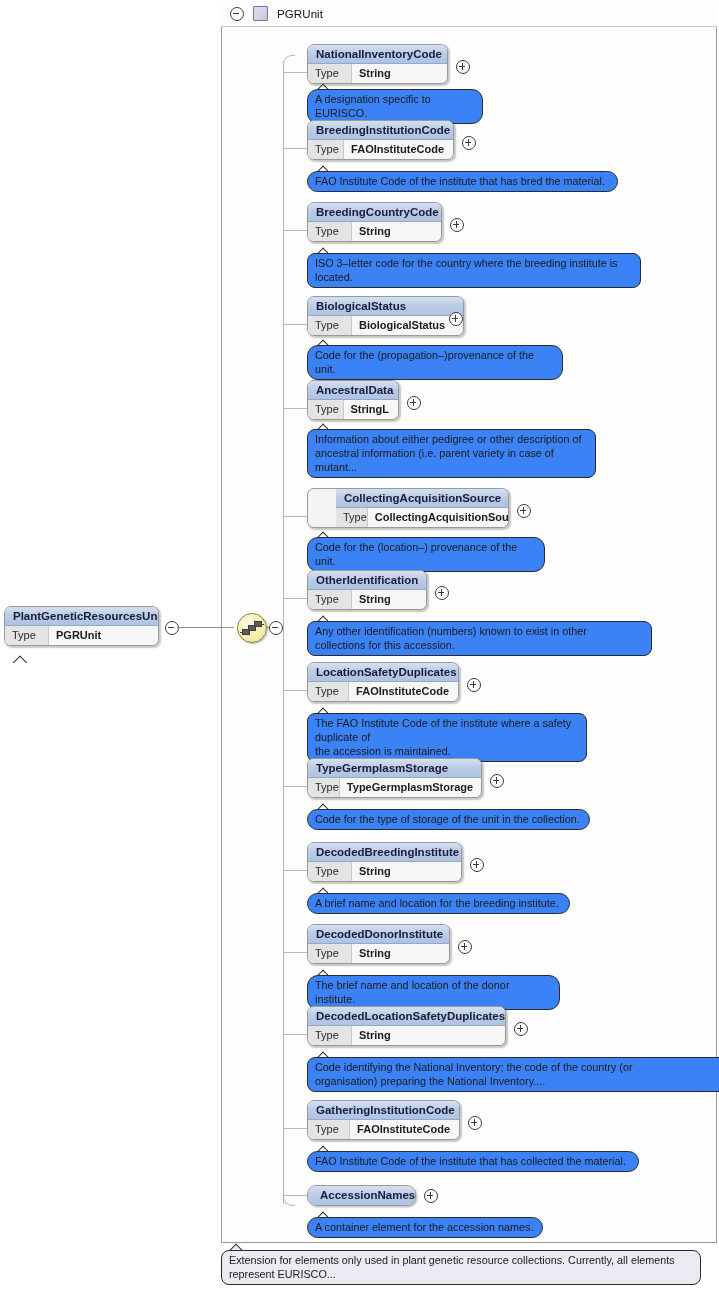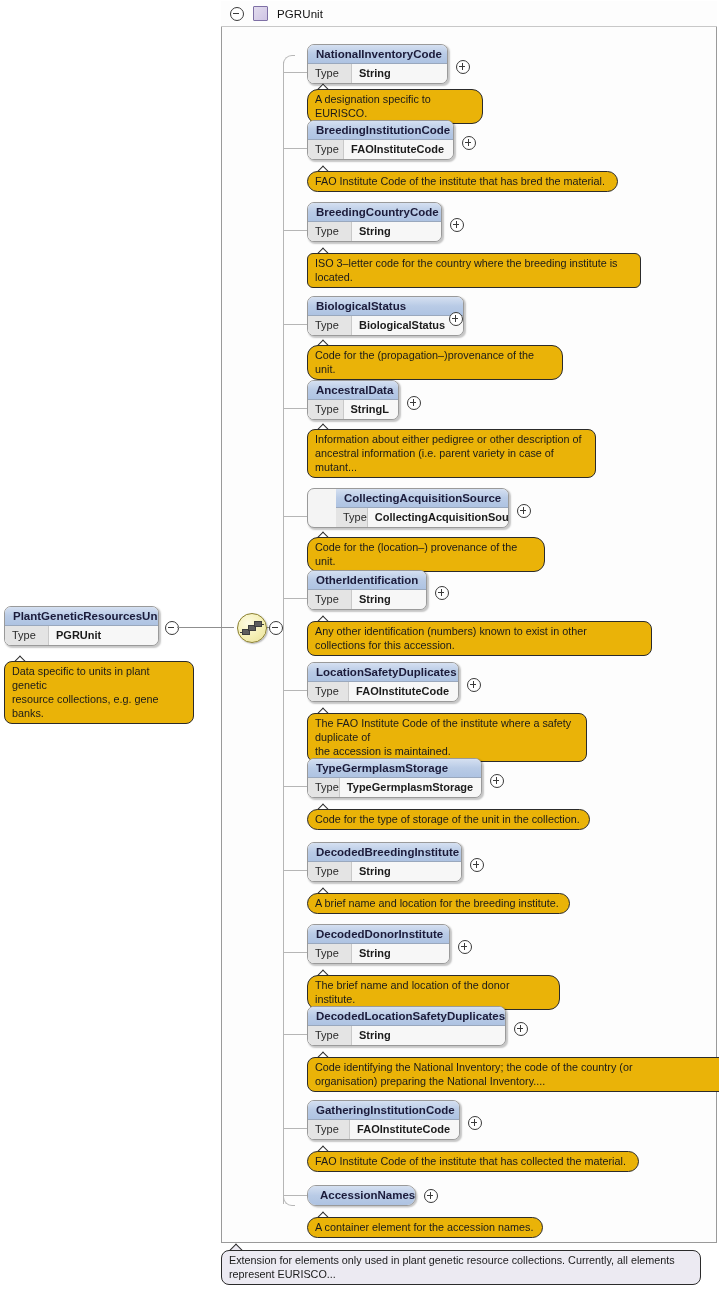--- a/index.html
+++ b/index.html
@@ -174,21 +174,21 @@
   }
 
   .node-toggle {
     position: absolute;
   }
 
   
   .balloon {
     position: absolute;
     border: 1px solid #2b2b2b;
-    background: #eab308;
+    background: #3b82f6;
     box-sizing: border-box;
     font-size: 10.8px;
     color: #1a1a1a;
     line-height: 14px;
     padding: 2px 7px 3px 7px;
     white-space: pre-line;
   }
   .balloon.single {
     border-radius: 11px;
   }
@@ -256,22 +256,20 @@
   <div class="node" id="root-node" style="left:4px; top:606px; width:155px;">
     <div class="node-title">PlantGeneticResourcesUnit</div>
     <div class="node-type">
       <span class="lbl">Type</span>
       <span class="val">PGRUnit</span>
     </div>
   </div>
   <span class="toggle node-toggle" style="left:165px; top:621px;"></span>
 
   <div class="tail" style="left:12px; top:655px;"></div>
-  <div class="balloon multi" style="left:4px; top:661px; width:190px;">Data specific to units in plant genetic
-resource collections, e.g. gene banks.</div>
 
   <div class="root-link"></div>
   <div class="root-link2"></div>
 
   <div class="seq" style="left:237px; top:613px;">
     <span class="ln l1"></span>
     <span class="g b1"></span>
     <span class="ln l2"></span>
     <span class="g b2"></span>
     <span class="ln l3"></span>
@@ -309,21 +307,21 @@
       <div class="node" style="left: 307px; top: 202px; width: 135px;">
         <div class="node-title">BreedingCountryCode</div>
         <div class="node-type">
           <span class="lbl">Type</span>
           <span class="val">String</span>
         </div>
       </div>
       <span class="toggle plus node-toggle" style="left: 450px; top: 218px;"></span>
       <div class="branch" style="top: 230px;"></div>
       <div class="tail" style="left: 315px; top: 247px;"></div>
-      <div class="balloon multi" style="left: 307px; top: 253px; width: 334px; border-radius: 6px;">ISO 3–letter code for the country where the breeding institute is
+      <div class="balloon multi" style="left: 307px; top: 253px; width: 334px;">ISO 3–letter code for the country where the breeding institute is
 located.</div>
       <div class="node" style="left: 307px; top: 296px; width: 157px;">
         <div class="node-title">BiologicalStatus</div>
         <div class="node-type">
           <span class="lbl">Type</span>
           <span class="val">BiologicalStatus</span>
         </div>
       </div>
       <span class="toggle plus node-toggle" style="left: 449px; top: 312px;"></span>
       <div class="branch" style="top: 324px;"></div>

